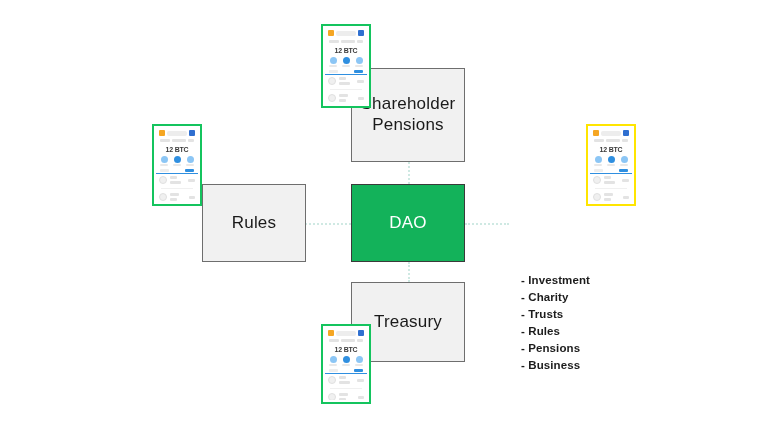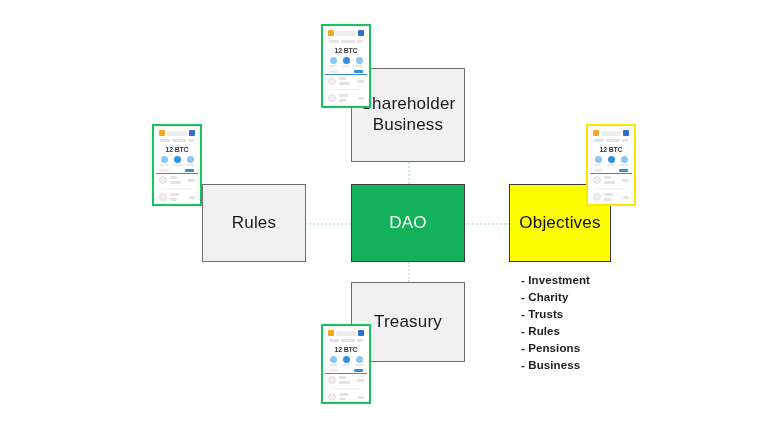--- a/index.html
+++ b/index.html
@@ -136,35 +136,32 @@
 <div class="canvas">
 
   <div class="conn conn-h" style="left:290px;top:223px;width:61px;"></div>
   <div class="conn conn-h" style="left:465px;top:223px;width:44px;"></div>
   <div class="conn conn-v" style="left:408px;top:162px;height:22px;"></div>
   <div class="conn conn-v" style="left:408px;top:262px;height:20px;"></div>
 
   <div class="node node-gray" id="node-shareholder">
     <span>
       <span>Shareholder</span><br>
-      <span>Business</span>
+      <span>Pensions</span>
     </span>
   </div>
 
   <div class="node node-gray" id="node-rules">
     <span>Rules</span>
   </div>
 
   <div class="node node-green" id="node-dao">
     <span>DAO</span>
   </div>
 
-  <div class="node node-yellow" id="node-objectives">
-    <span>Objectives</span>
-  </div>
 
   <div class="node node-gray" id="node-treasury">
     <span>Treasury</span>
   </div>
 
   <div id="objectives-list">
     <div>- Investment</div>
     <div>- Charity</div>
     <div>- Trusts</div>
     <div>- Rules</div>

